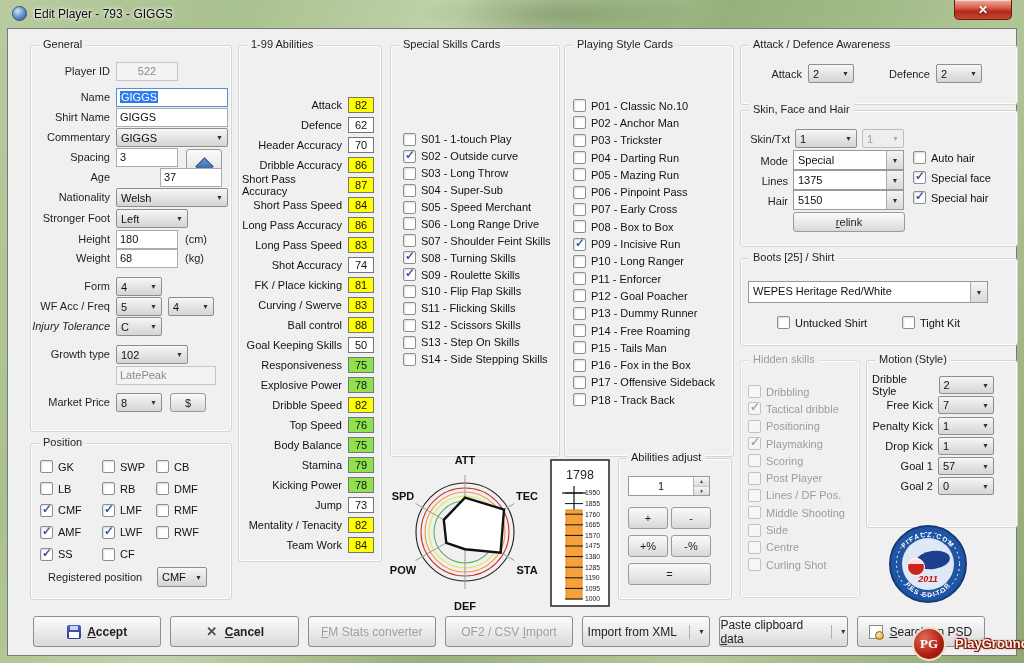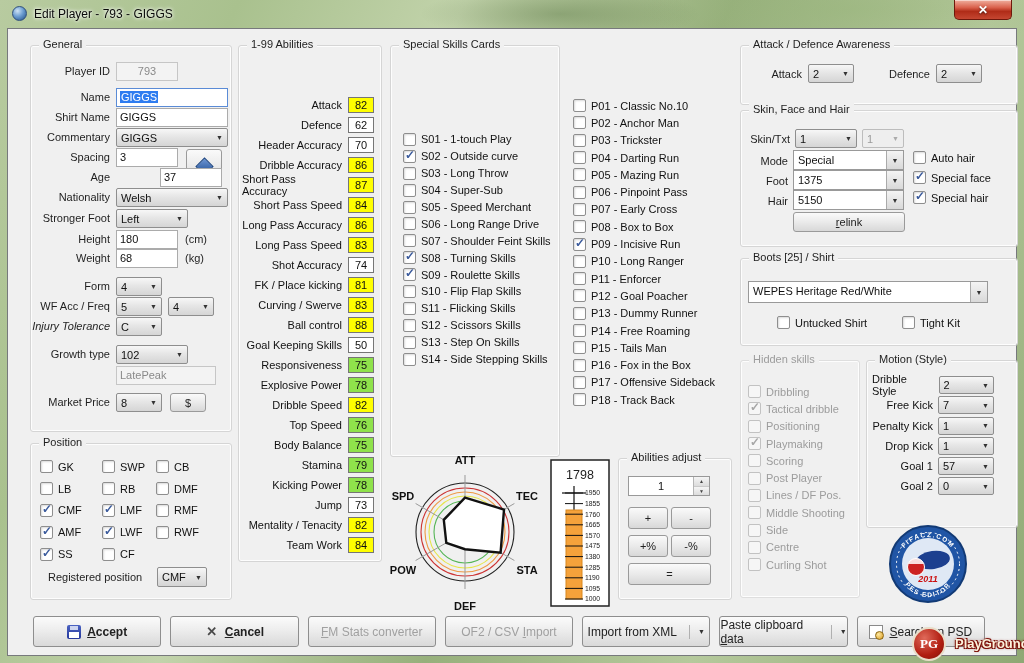--- a/index.html
+++ b/index.html
@@ -110,21 +110,21 @@
     <div class="close-btn">
         <span>✕</span>
       </div>
   </div>
   <div class="client"></div>
 
   <div class="gb" style="left:30px;top:45px;width:200px;height:385px;">
     <span class="legend">General</span>
   </div>
   <span class="g-label" style="left:22px;top:62px;width:88px;">Player ID</span>
-  <span class="tb center disabled" style="left:116px;top:62px;width:62px;">793</span>
+  <span class="tb center disabled" style="left:116px;top:62px;width:62px;">522</span>
   <span class="g-label" style="left:22px;top:88px;width:88px;">Name</span>
   <span class="tb focused" style="left:116px;top:88px;width:112px;"><span class="sel">GIGGS</span></span>
   <span class="g-label" style="left:22px;top:108px;width:88px;">Shirt Name</span>
   <span class="tb" style="left:116px;top:108px;width:112px;">GIGGS</span>
   <span class="g-label" style="left:22px;top:128px;width:88px;">Commentary</span>
   <span class="combo" style="left:116px;top:128px;width:112px;">
       <span>GIGGS</span>
     </span>
   <span class="g-label" style="left:22px;top:148px;width:88px;">Spacing</span>
   <span class="tb" style="left:116px;top:148px;width:62px;">3</span>
@@ -392,20 +392,23 @@
       <label class="cb">
     <span class="box"></span>
     <span>S13 - Step On Skills</span>
   </label>
       <label class="cb">
     <span class="box"></span>
     <span>S14 - Side Stepping Skills</span>
   </label>
     </div>
 
+  <div class="gb" style="left:564px;top:45px;width:168px;height:410px;">
+    <span class="legend">Playing Style Cards</span>
+  </div>
   <div class="list" style="left:573px;top:97px;grid-auto-rows:17.3px;">
       <label class="cb">
     <span class="box"></span>
     <span>P01 - Classic No.10</span>
   </label>
       <label class="cb">
     <span class="box"></span>
     <span>P02 - Anchor Man</span>
   </label>
       <label class="cb">
@@ -498,21 +501,21 @@
     </span>
   <span class="g-label" style="left:740px;top:152px;width:48px;">Mode</span>
   <span class="combo-edit" style="left:793px;top:150px;width:111px;">
       <span class="ct">Special</span>
       <span class="dd-btn">▼</span>
     </span>
   <label class="cb abs" style="left:913px;top:151px;">
       <span class="box"></span>
       <span>Auto hair</span>
     </label>
-  <span class="g-label" style="left:740px;top:172px;width:48px;">Foot</span>
+  <span class="g-label" style="left:740px;top:172px;width:48px;">Lines</span>
   <span class="combo-edit" style="left:793px;top:170px;width:111px;">
       <span class="ct">1375</span>
       <span class="dd-btn">▼</span>
     </span>
   <label class="cb abs hidden-group checked" style="left:913px;top:171px;">
       <span class="box"></span>
       <span>Special face</span>
     </label>
   <span class="g-label" style="left:740px;top:192px;width:48px;">Hair</span>
   <span class="combo-edit" style="left:793px;top:190px;width:111px;">

